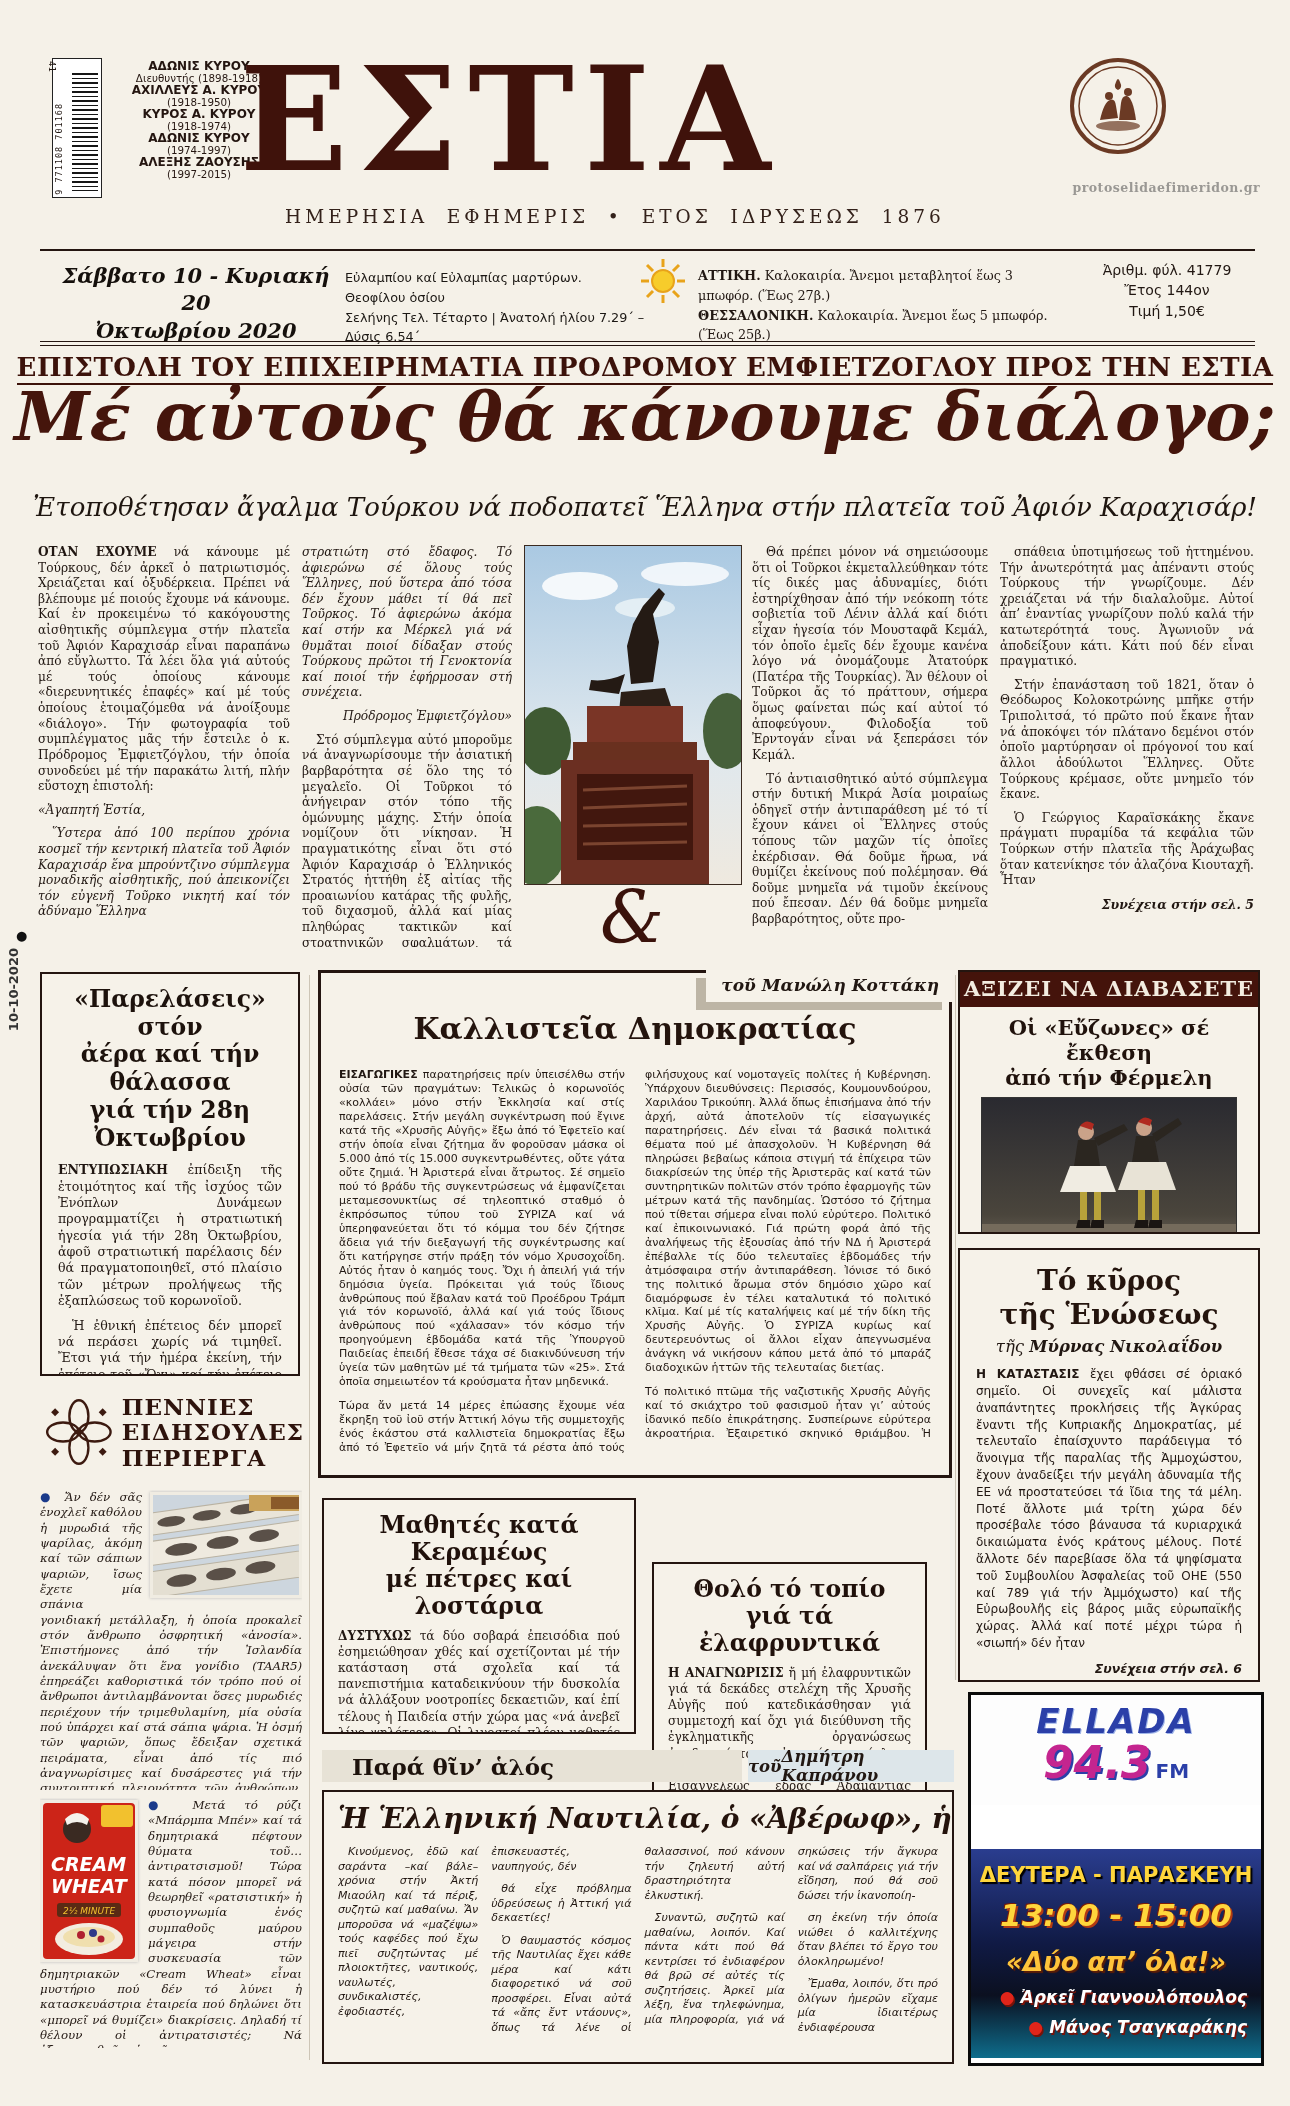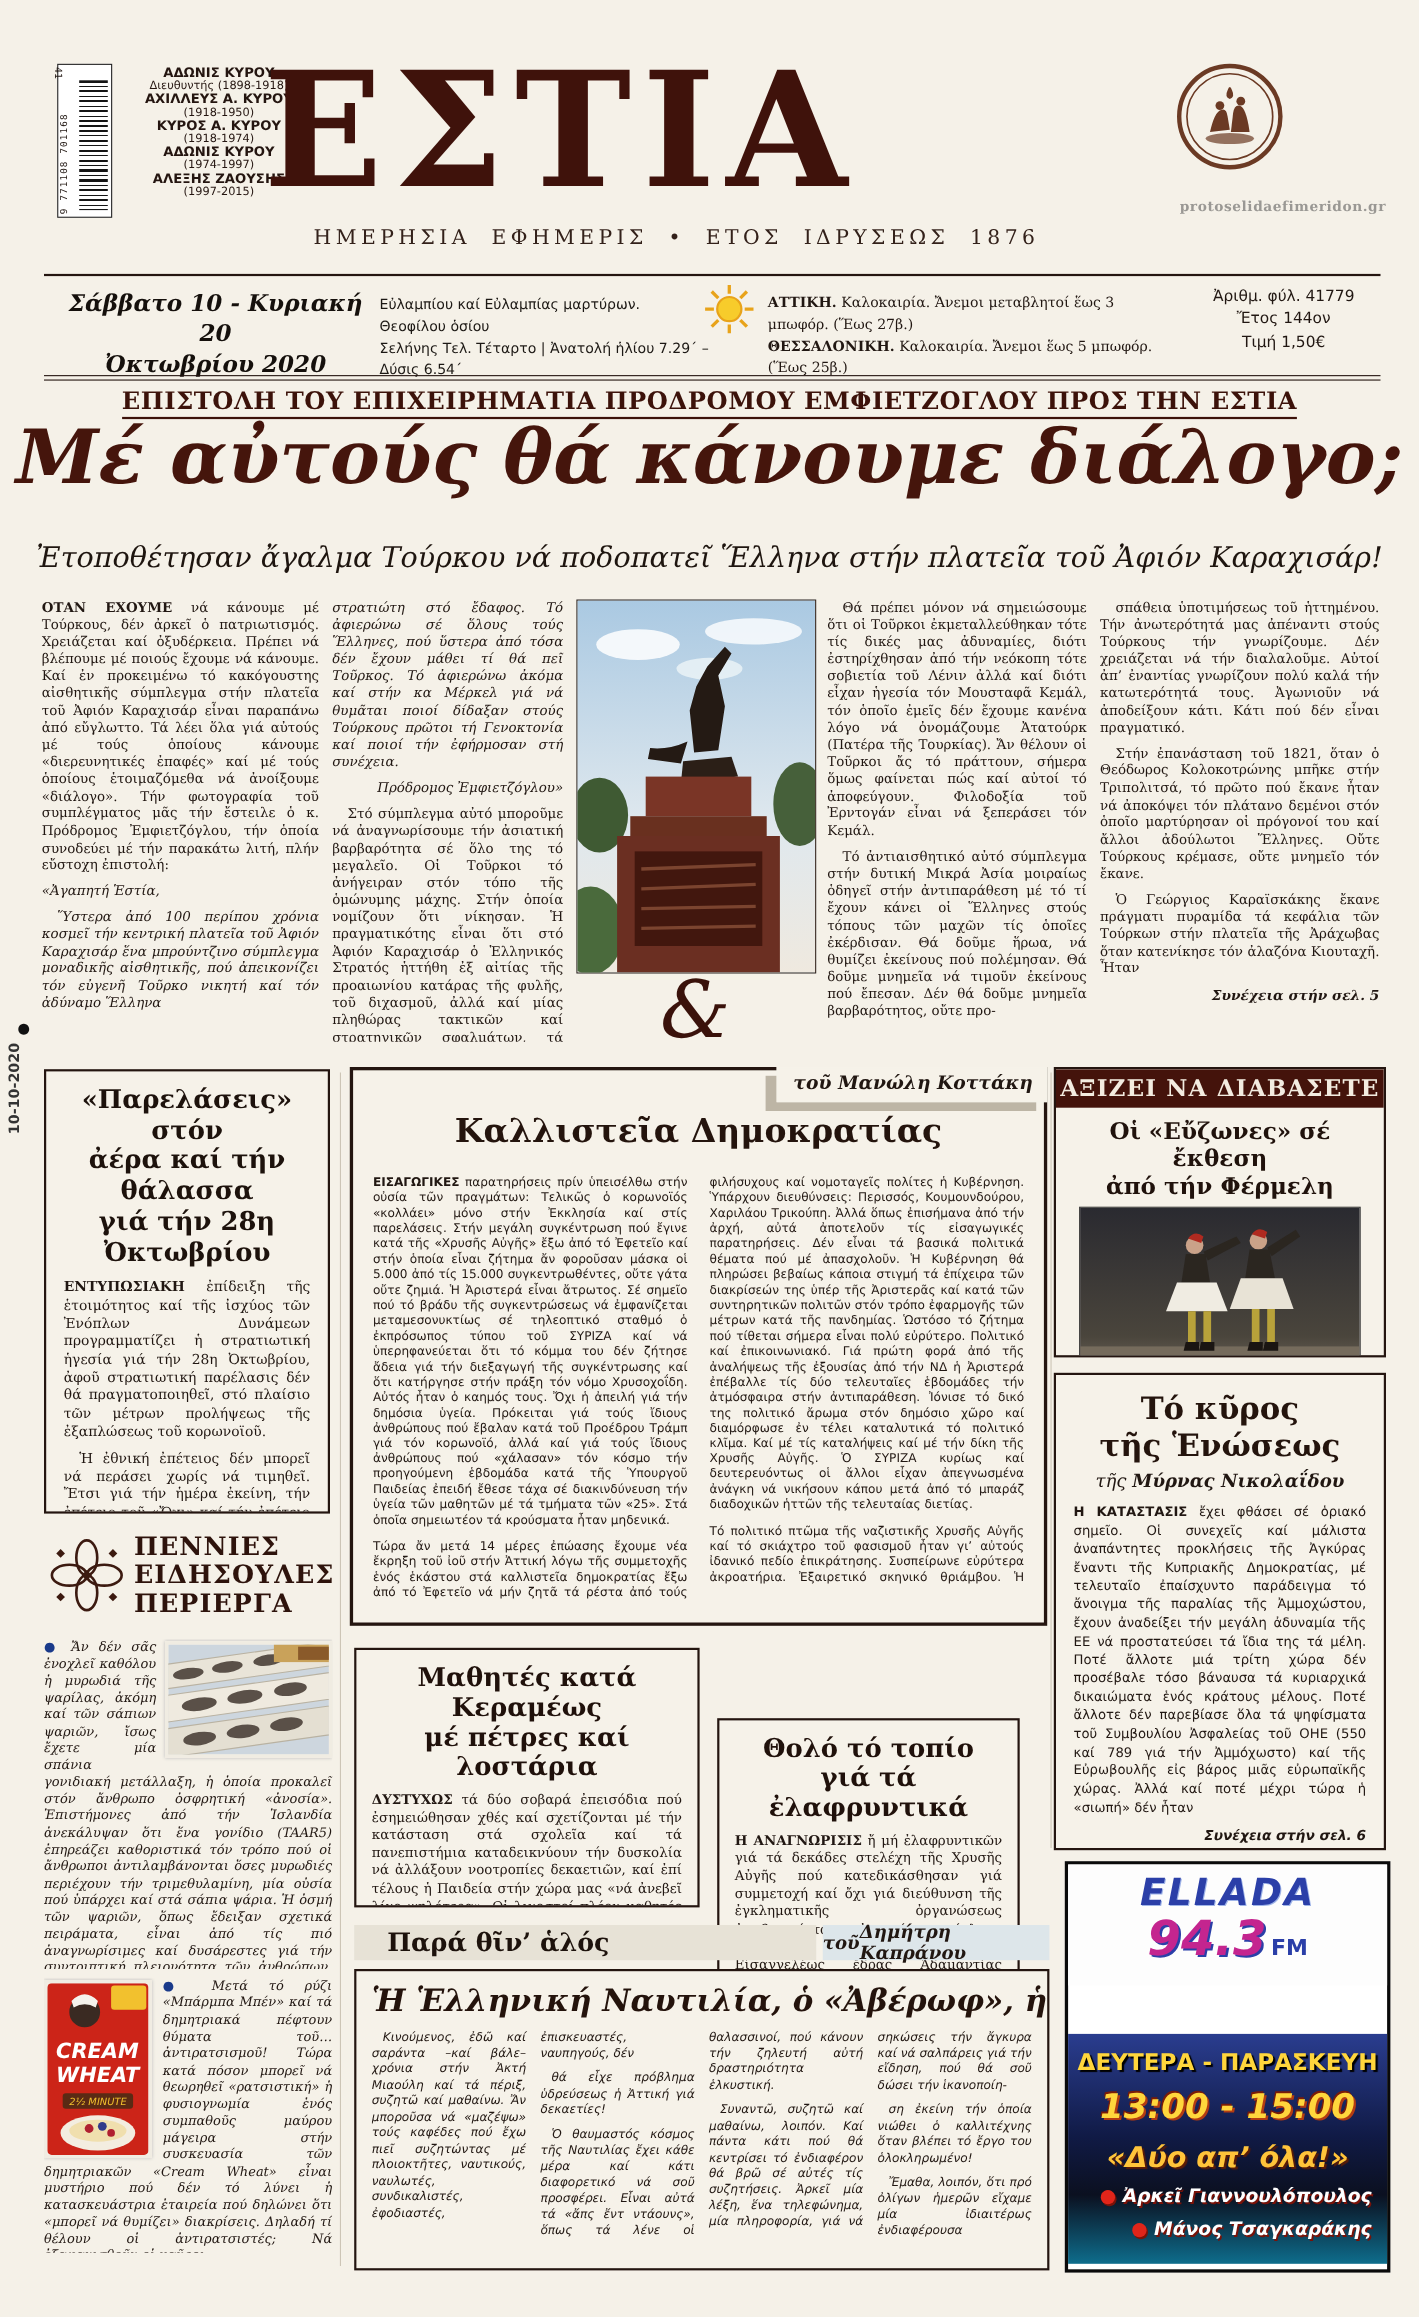--- a/index.html
+++ b/index.html
@@ -33,21 +33,21 @@
   
   .ib-date{left:58px;top:262px;width:276px;text-align:center;font-weight:bold;font-style:italic;font-size:21px;line-height:1.3;color:#15100c;}
   .ib-saints{left:345px;top:268px;width:300px;font-size:12.8px;line-height:1.55;color:#1c1814;}
   .sun{left:640px;top:258px;width:46px;height:46px;}
   .ib-weather{left:698px;top:266px;width:352px;font-size:12.8px;line-height:1.55;}
   .ib-weather b{font-weight:bold;}
   .ib-issue{left:1072px;top:260px;width:190px;text-align:center;font-size:14px;line-height:1.45;}
 
   
   .kicker{left:0;top:352px;width:1290px;text-align:center;}
-  .kicker span{font-weight:bold;font-size:22px;color:#3c120a;border-bottom:2.5px solid #3c120a;padding-bottom:1px;letter-spacing:.5px;}
+  .kicker span{font-weight:bold;font-size:26px;color:#3c120a;border-bottom:2.5px solid #3c120a;padding-bottom:1px;letter-spacing:.5px;}
   .headline{left:0;top:382px;width:1290px;text-align:center;font-weight:bold;font-style:italic;font-size:68px;color:#45150c;line-height:1;}
   .subhead{left:0;top:492px;width:1290px;text-align:center;font-style:italic;font-size:26px;color:#1e150f;}
 
   .leadcol{top:545px;height:402px;overflow:hidden;font-size:12.2px;line-height:1.28;}
   .c1{left:38px;width:252px;}
   .c2{left:302px;width:210px;}
   .c3{left:740px;width:236px;margin-left:12px;}
   .c4{left:1000px;width:254px;}
   .leadcol .lw{font-weight:bold;}
   .quote{font-style:italic;}

